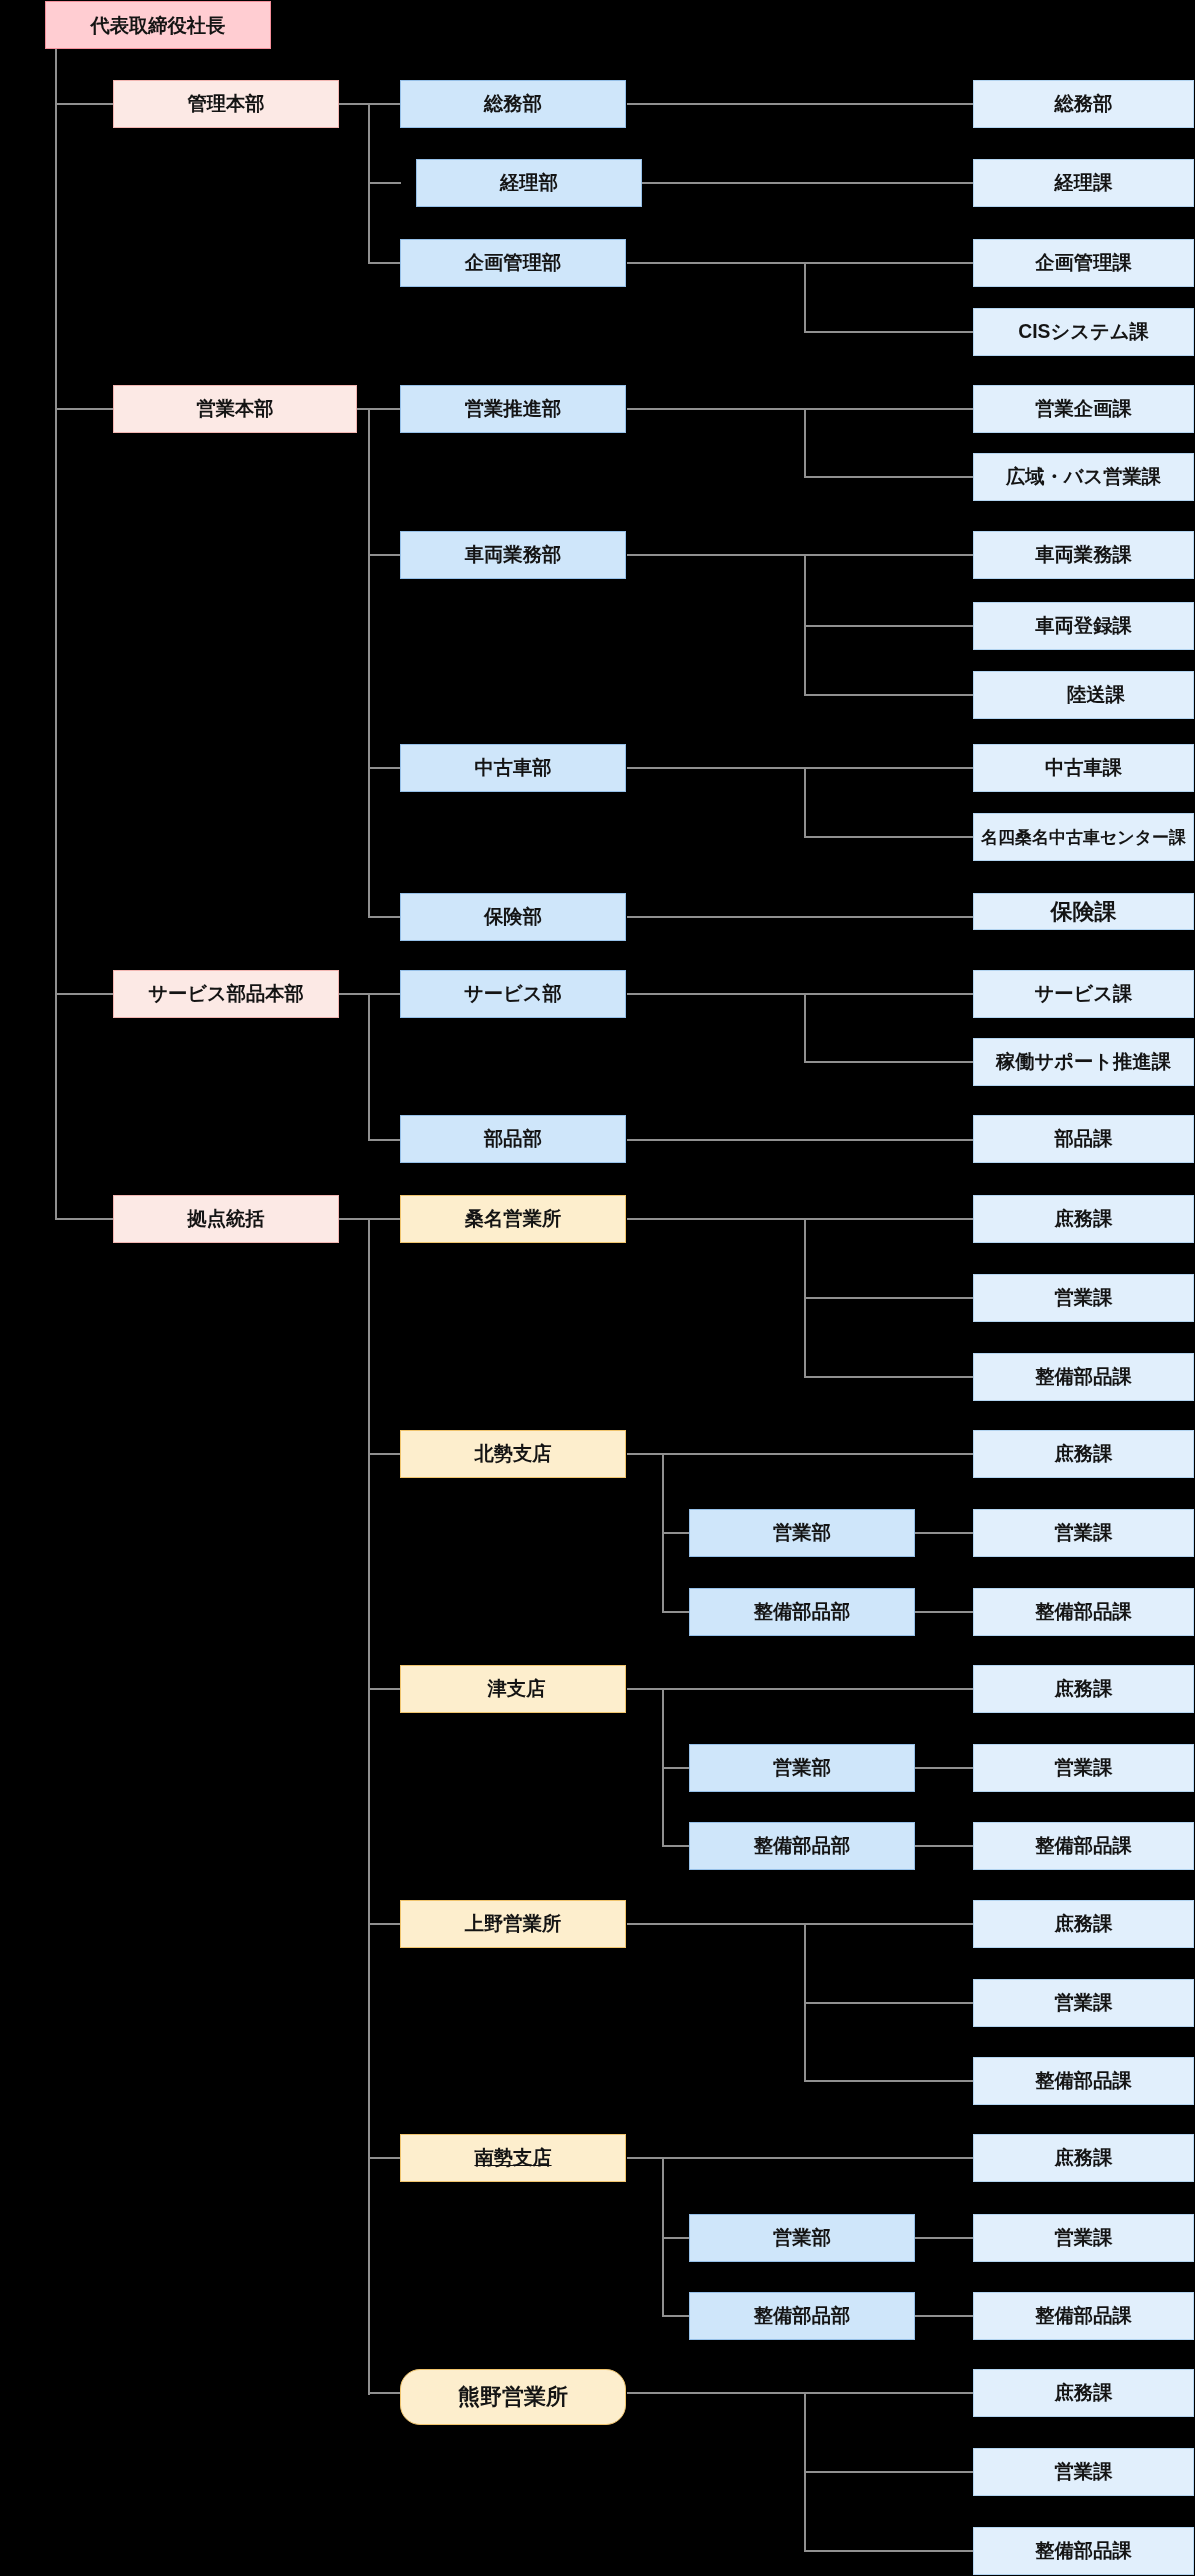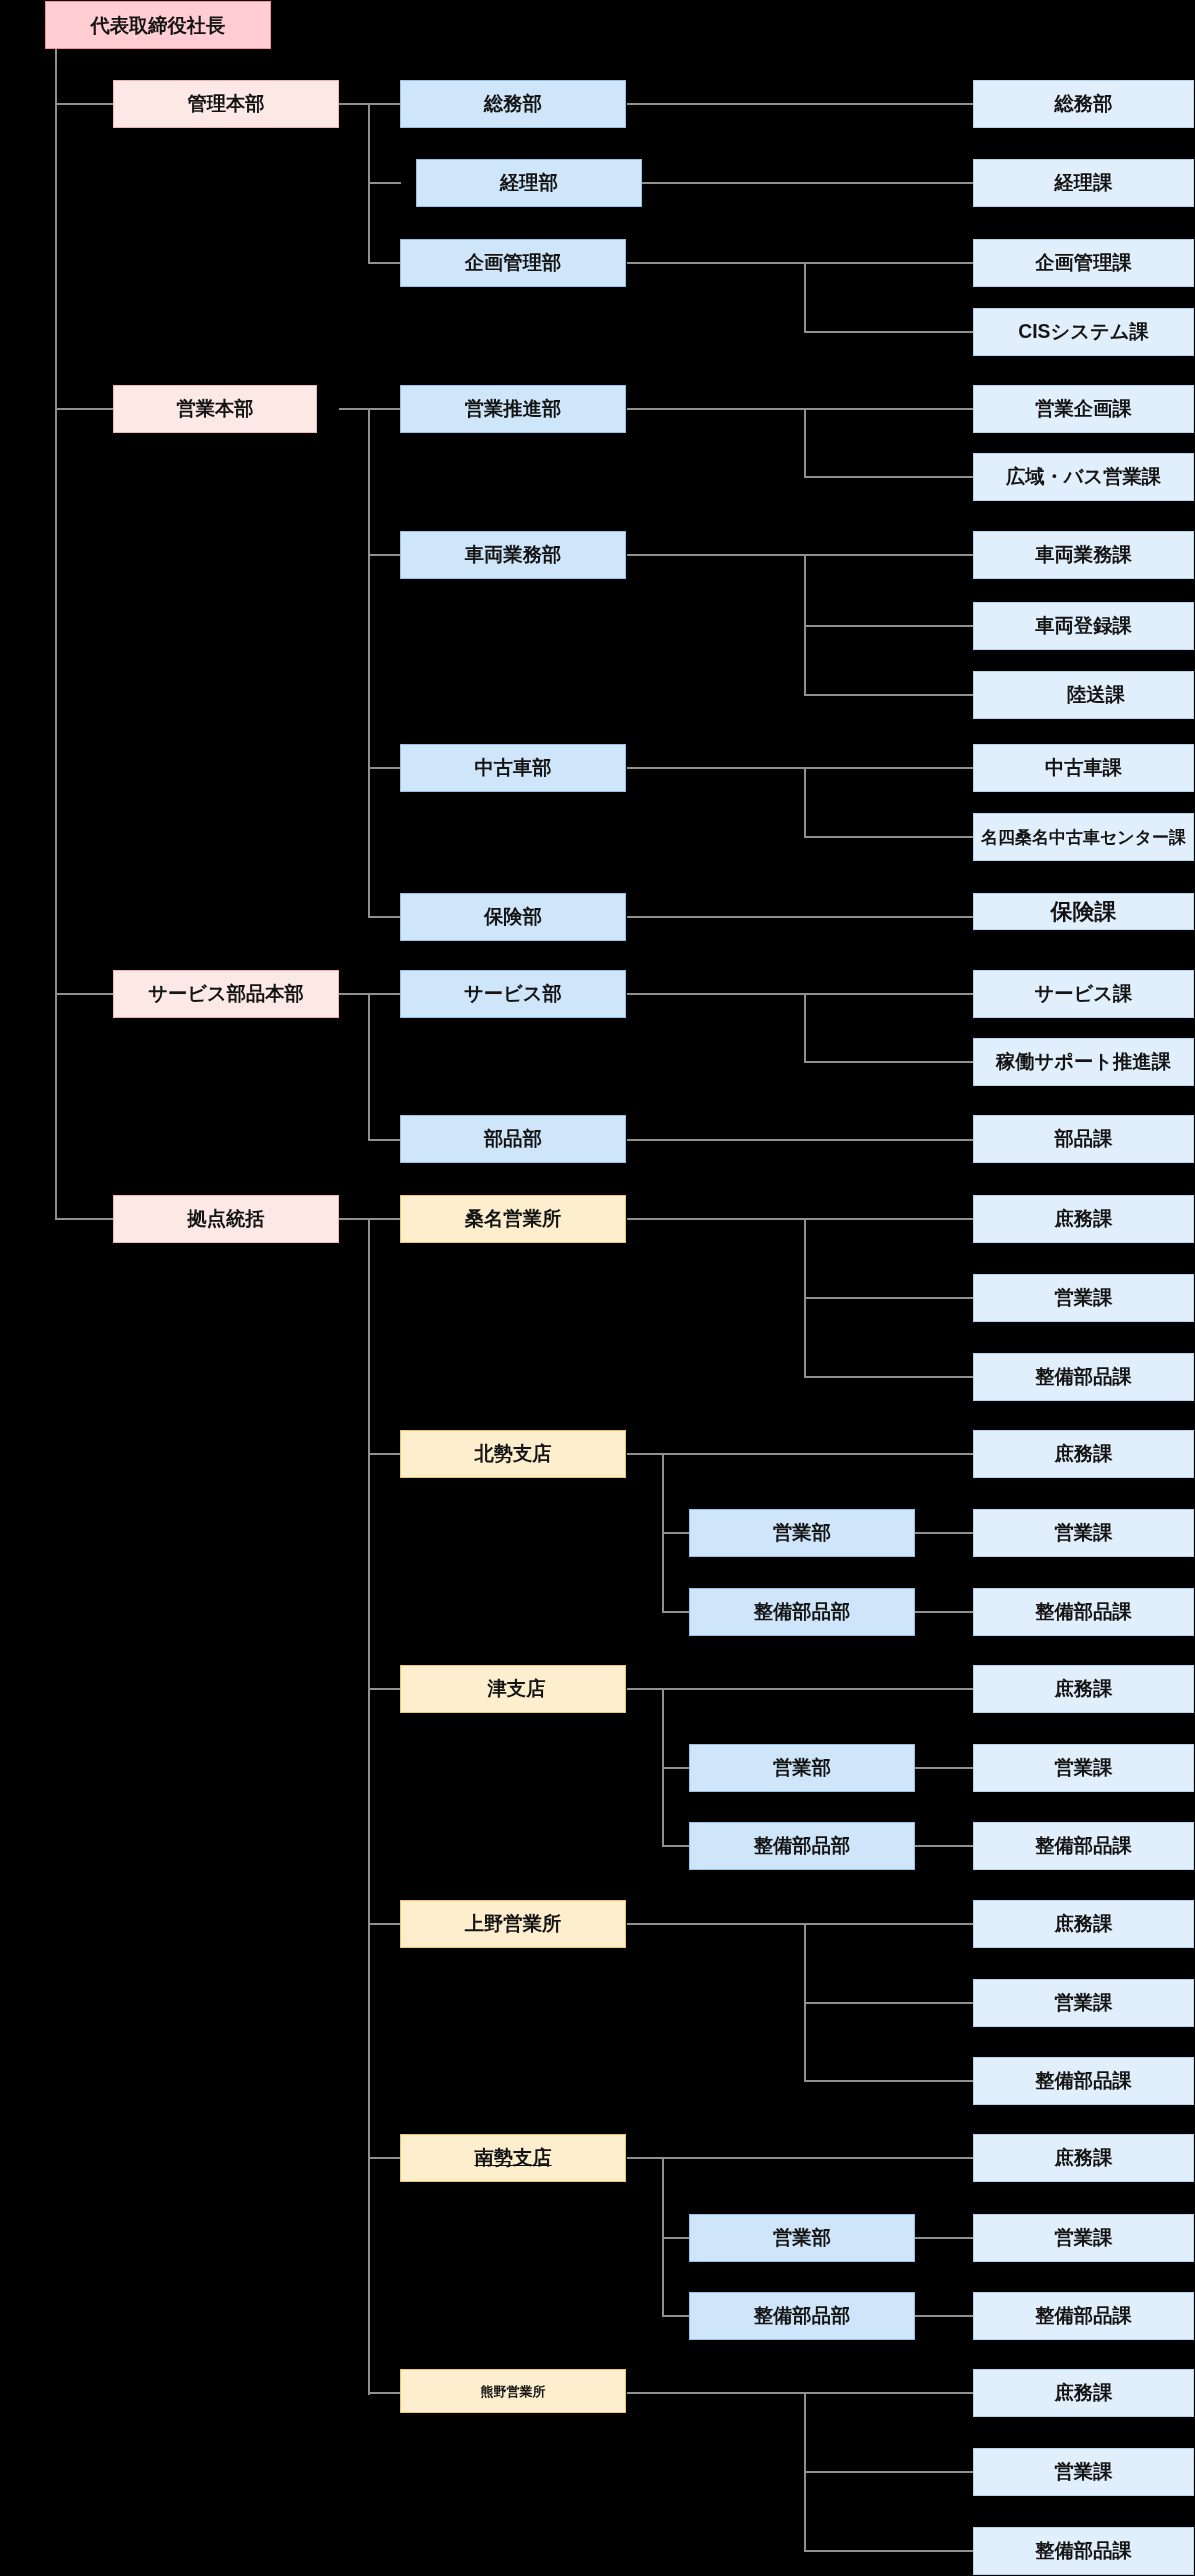--- a/index.html
+++ b/index.html
@@ -112,38 +112,38 @@
     <div class="edge" style="left: 804px; top: 2002px; width: 169px; height: 1.9px;"></div>
     <div class="edge" style="left: 804px; top: 2080px; width: 169px; height: 1.9px;"></div>
     <div class="edge" style="left: 915px; top: 2237px; width: 58px; height: 1.9px;"></div>
     <div class="edge" style="left: 915px; top: 2315px; width: 58px; height: 1.9px;"></div>
     <div class="edge" style="left: 627px; top: 2392px; width: 346px; height: 1.9px;"></div>
     <div class="edge" style="left: 804px; top: 2392px; width: 1.9px; height: 159px;"></div>
     <div class="edge" style="left: 804px; top: 2471px; width: 169px; height: 1.9px;"></div>
     <div class="edge" style="left: 804px; top: 2550px; width: 169px; height: 1.9px;"></div>
     <div class="node root" style="left: 1.9px; top: 1.2px; width: 226px; height: 48px; font-size: 19.3px;">代表取締役社長</div>
     <div class="node headquarters" style="left: 113px; top: 80px; width: 226px; height: 48px; font-size: 19.3px;">管理本部</div>
-    <div class="node headquarters" style="left: 113px; top: 385px; width: 204px; height: 48px; font-size: 19.3px;">営業本部</div>
+    <div class="node headquarters" style="left: 113px; top: 385px; width: 244px; height: 48px; font-size: 19.3px;">営業本部</div>
     <div class="node headquarters" style="left: 113px; top: 970px; width: 226px; height: 48px; font-size: 19.3px;">サービス部品本部</div>
     <div class="node headquarters" style="left: 113px; top: 1195px; width: 226px; height: 48px; font-size: 19.3px;">拠点統括</div>
     <div class="node department" style="left: 400px; top: 80px; width: 226px; height: 48px; font-size: 19.3px;">総務部</div>
     <div class="node department" style="left: 400px; top: 159px; width: 226px; height: 48px; font-size: 19.3px; margin-left: 16px;">経理部</div>
     <div class="node department" style="left: 400px; top: 239px; width: 226px; height: 48px; font-size: 19.3px;">企画管理部</div>
     <div class="node department" style="left: 400px; top: 385px; width: 226px; height: 48px; font-size: 19.3px;">営業推進部</div>
     <div class="node department" style="left: 400px; top: 531px; width: 226px; height: 48px; font-size: 19.3px;">車両業務部</div>
     <div class="node department" style="left: 400px; top: 744px; width: 226px; height: 48px; font-size: 19.3px;">中古車部</div>
     <div class="node department" style="left: 400px; top: 893px; width: 226px; height: 48px; font-size: 19.3px;">保険部</div>
     <div class="node department" style="left: 400px; top: 970px; width: 226px; height: 48px; font-size: 19.3px;">サービス部</div>
     <div class="node department" style="left: 400px; top: 1115px; width: 226px; height: 48px; font-size: 19.3px;">部品部</div>
     <div class="node branch" style="left: 400px; top: 1195px; width: 226px; height: 48px; font-size: 19.3px;">桑名営業所</div>
     <div class="node branch" style="left: 400px; top: 1430px; width: 226px; height: 48px; font-size: 19.3px;">北勢支店</div>
     <div class="node branch" style="left: 400px; top: 1665px; width: 226px; height: 48px; font-size: 19.3px; padding-left: 7px;">津支店</div>
     <div class="node branch" style="left: 400px; top: 1900px; width: 226px; height: 48px; font-size: 19.3px;">上野営業所</div>
     <div class="node branch" style="left: 400px; top: 2134px; width: 226px; height: 48px; font-size: 19.3px; text-decoration: underline;">南勢支店</div>
-    <div class="node branch" style="left: 400px; top: 2369px; width: 226px; height: 44px; font-size: 13px;">熊野営業所</div>
+    <div class="node branch" style="left: 400px; top: 2369px; width: 226px; height: 56px; font-size: 22px; border-radius: 20px;">熊野営業所</div>
     <div class="node department" style="left: 689px; top: 1509px; width: 226px; height: 48px; font-size: 19.3px;">営業部</div>
     <div class="node department" style="left: 689px; top: 1588px; width: 226px; height: 48px; font-size: 19.3px;">整備部品部</div>
     <div class="node department" style="left: 689px; top: 1744px; width: 226px; height: 48px; font-size: 19.3px;">営業部</div>
     <div class="node department" style="left: 689px; top: 1822px; width: 226px; height: 48px; font-size: 19.3px;">整備部品部</div>
     <div class="node department" style="left: 689px; top: 2214px; width: 226px; height: 48px; font-size: 19.3px;">営業部</div>
     <div class="node department" style="left: 689px; top: 2292px; width: 226px; height: 48px; font-size: 19.3px;">整備部品部</div>
     <div class="node section" style="left: 973px; top: 80px; width: 221px; height: 48px; font-size: 19.3px;">総務部</div>
     <div class="node section" style="left: 973px; top: 159px; width: 221px; height: 48px; font-size: 19.3px;">経理課</div>
     <div class="node section" style="left: 973px; top: 239px; width: 221px; height: 48px; font-size: 19.3px;">企画管理課</div>
     <div class="node section" style="left: 973px; top: 308px; width: 221px; height: 48px; font-size: 19.3px;">CISシステム課</div>

